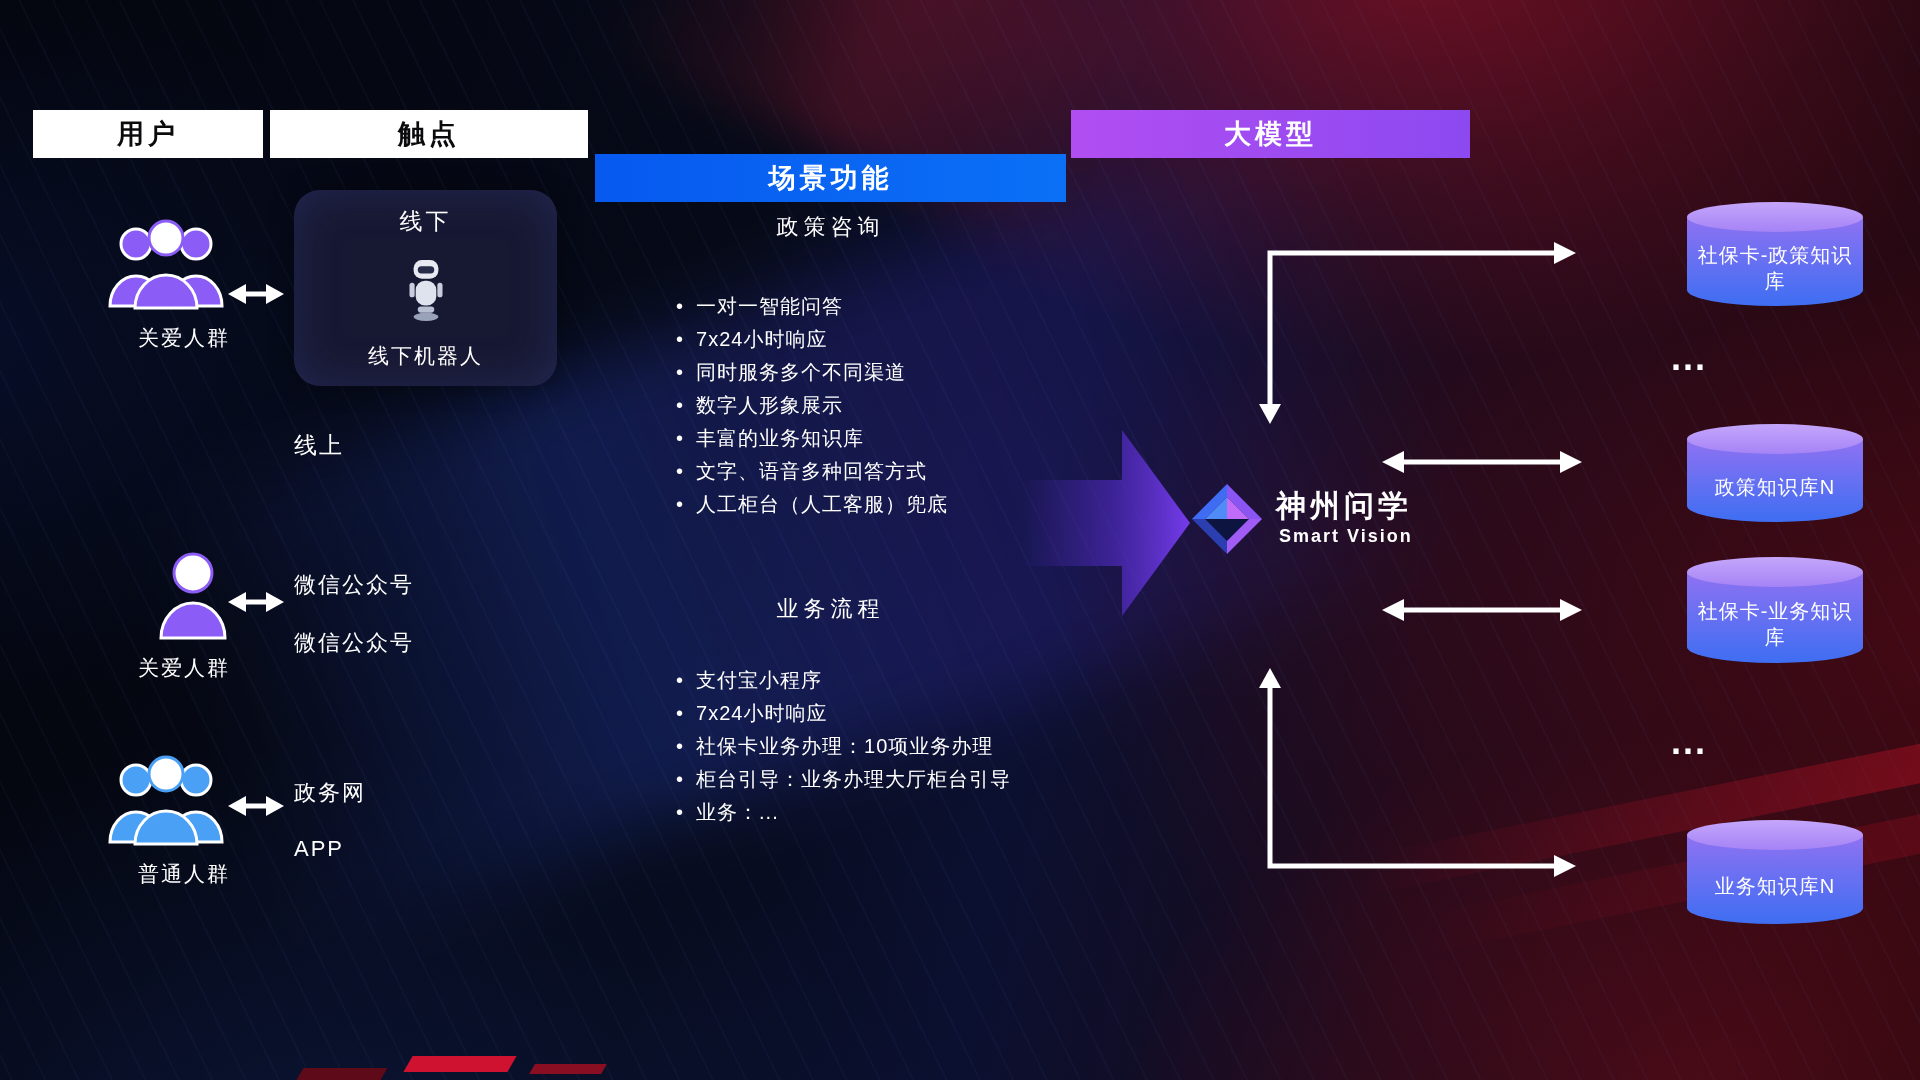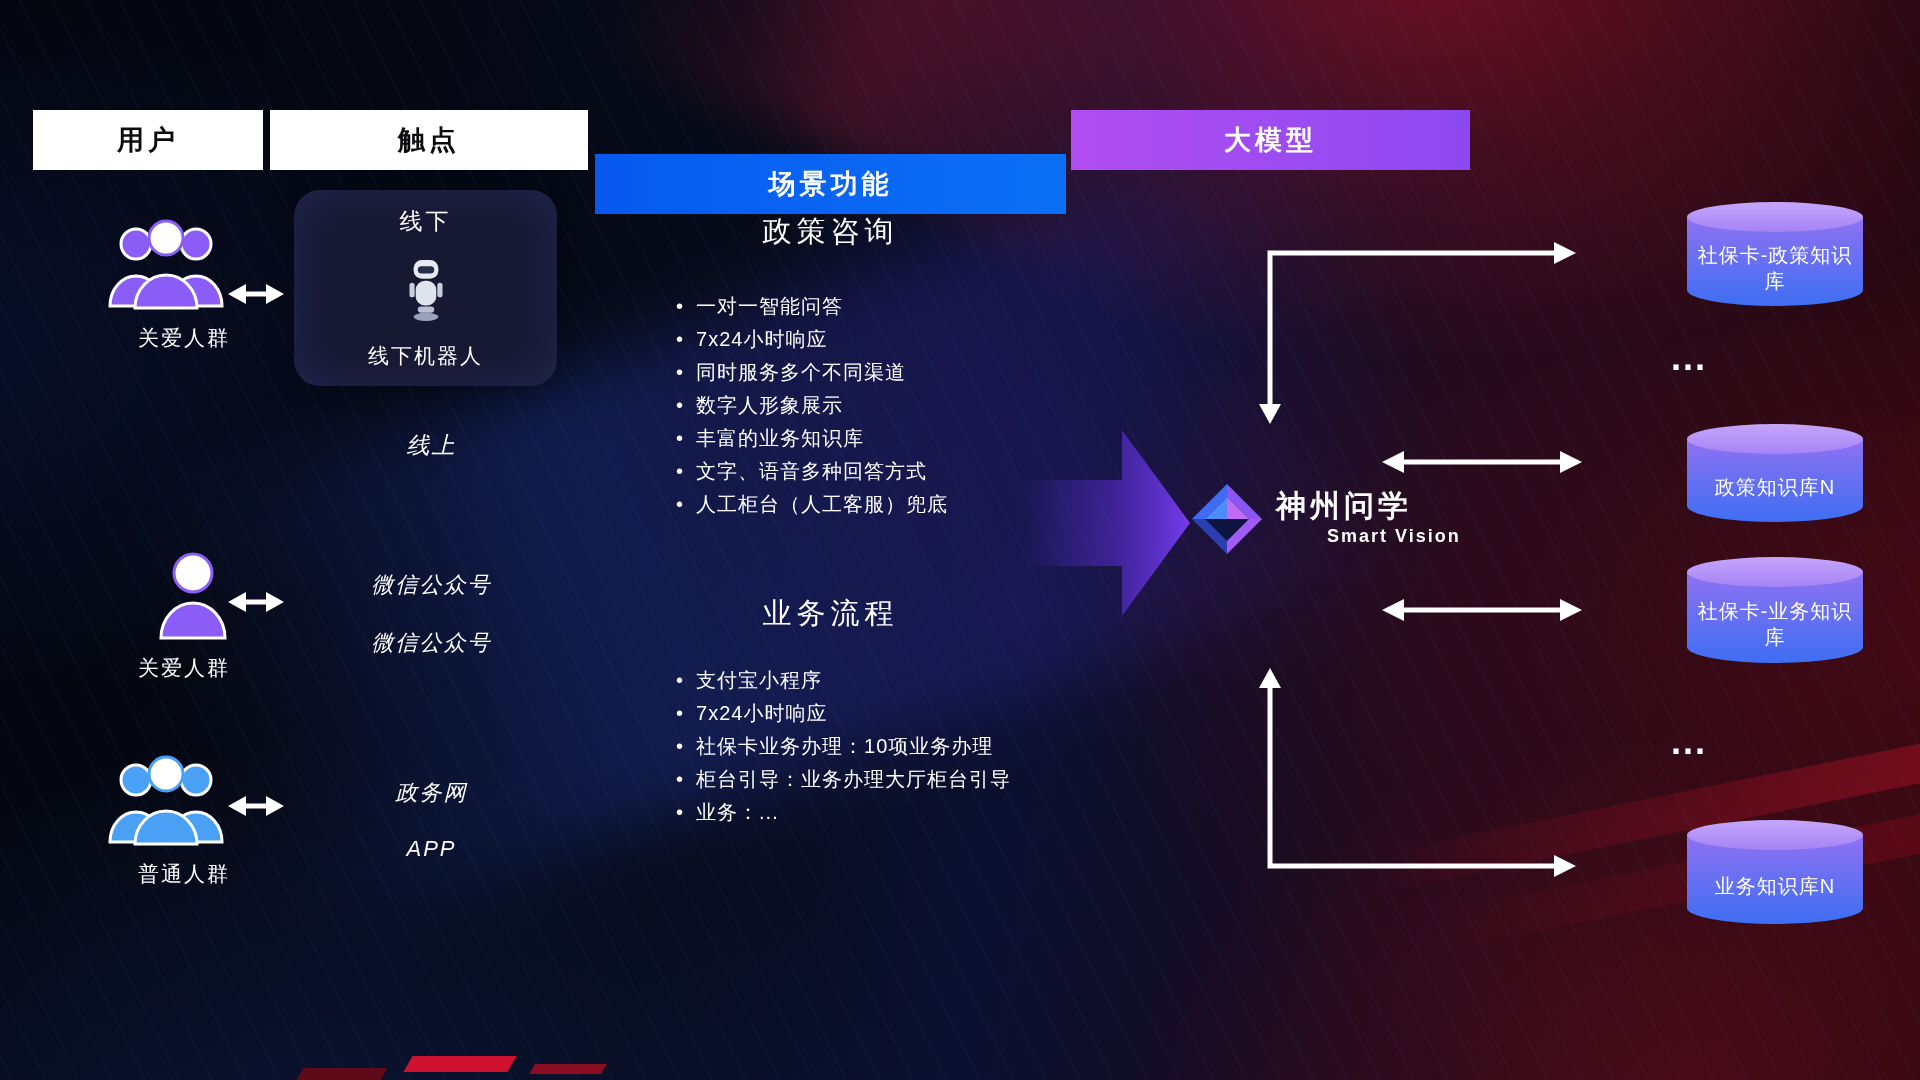--- a/index.html
+++ b/index.html
@@ -26,55 +26,55 @@
   .chev{ position:absolute; z-index:1; border-radius:30px; transform:skewX(-32deg) rotate(-13deg); }
   .chev.c1{ left:1400px; top:792px; width:540px; height:44px; opacity:.55;
     background:linear-gradient(90deg, rgba(150,10,26,0), rgba(205,18,40,.75)); }
   .chev.c2{ left:1452px; top:852px; width:540px; height:44px; opacity:.42;
     background:linear-gradient(90deg, rgba(150,10,26,0), rgba(185,14,34,.7)); }
   .redbar{ position:absolute; z-index:2; transform:skewX(-30deg); }
   .rb1{ left:408px; top:1056px; width:104px; height:16px; background:#cf1230; }
   .rb2{ left:532px; top:1064px; width:72px; height:10px; background:#8a0e22; }
   .rb3{ left:300px; top:1068px; width:84px; height:12px; background:#5f0a18; }
 
-  .hdr{ position:absolute; top:110px; height:60px; z-index:4;
+  .hdr{ position:absolute; top:110px; height:48px; z-index:4;
     display:flex; align-items:center; justify-content:center;
     font-size:27px; font-weight:bold; letter-spacing:4px; }
   .hdr-white{ background:#ffffff; color:#0b0b0d; }
   .hdr-blue{ background:linear-gradient(90deg,#0759ef,#0b70f6); color:#fff;margin-top:44px; }
   .hdr-purple1{ background:linear-gradient(90deg,#b14ef2,#8c49f0); color:#fff; }
   .hdr-purple2{ background:linear-gradient(90deg,#9a4cf2,#7b46ee); color:#fff; }
 
   .user{ position:absolute; left:70px; width:160px; text-align:right; z-index:4; }
   .user .ulabel{ margin-top:8px; font-size:21px; letter-spacing:2px; }
 
   .touch-card{ position:absolute; left:294px; top:190px; width:263px; height:196px; z-index:4;
     background:rgba(24,26,52,.94); border-radius:26px;
     box-shadow:inset 0 0 46px rgba(70,80,160,.28), 0 0 24px rgba(0,0,0,.35);
     display:flex; flex-direction:column; align-items:center; justify-content:space-between;
     padding:16px 0 16px; }
   .touch-card .t-title{ font-size:23px; letter-spacing:3px; }
   .touch-card .t-sub{ font-size:21px; letter-spacing:2px; }
-  .chan{ position:absolute; left:300px; width:263px; text-align:center; z-index:4;
-    font-size:22px; letter-spacing:2px;font-style:italic; }
+  .chan{ position:absolute; left:294px; width:263px; z-index:4;
+    font-size:22px; letter-spacing:2px; }
 
   .scen-title{ position:absolute; left:595px; width:471px; text-align:center; z-index:4;
-    font-size:29px; letter-spacing:5px; }
+    font-size:22px; letter-spacing:5px; }
   .scen-list{ position:absolute; left:676px; width:410px; z-index:4;
     font-size:20px; letter-spacing:1px; }
   .scen-list li{ list-style:none; line-height:33px; white-space:nowrap; }
   .scen-list li::before{ content:"•"; margin-right:12px; }
 
   .big-arrow{ position:absolute; left:1022px; top:428px; z-index:3; }
 
   .logo-icon{ position:absolute; left:1190px; top:482px; z-index:4; }
   .logo-name{ position:absolute; left:1276px; top:486px; z-index:4;
     font-size:30px; font-weight:bold; letter-spacing:4px; }
   .logo-sub{ position:absolute; left:1279px; top:526px; z-index:4;
-    font-size:18px; font-weight:bold; letter-spacing:2px;margin-left:48px; }
+    font-size:18px; font-weight:bold; letter-spacing:2px; }
 
   .cyl{ position:absolute; left:1687px; width:176px; z-index:4; }
   .cyl-top{ position:absolute; left:0; right:0; top:0; height:30px; border-radius:50%;
     background:linear-gradient(180deg,#c5a6fb,#a583f6); z-index:2; }
   .cyl-body{ position:absolute; left:0; right:0; top:15px; bottom:0;
     background:linear-gradient(180deg,#8f72f2,#3e6ef2);
     border-radius:0 0 50% 50% / 0 0 16px 16px;
     display:flex; align-items:center; justify-content:center; text-align:center;
     font-size:20px; line-height:1.3; padding:16px 10px 4px; z-index:1; letter-spacing:1px; }
   .dots{ position:absolute; left:1601px; width:176px; text-align:center; z-index:4;

